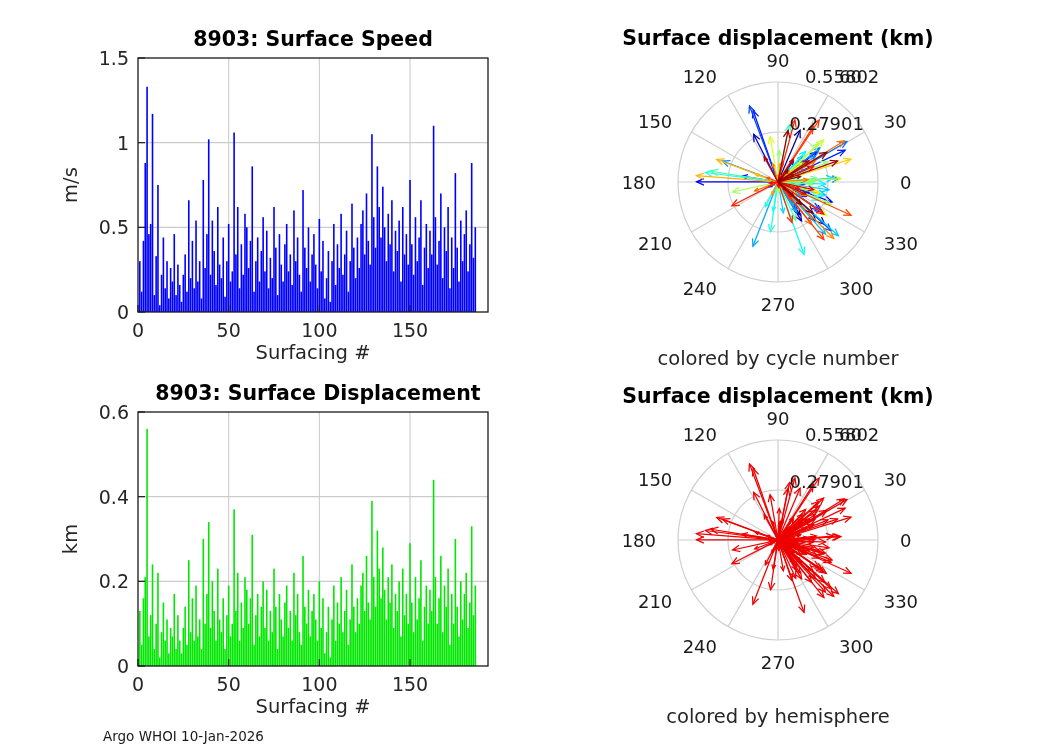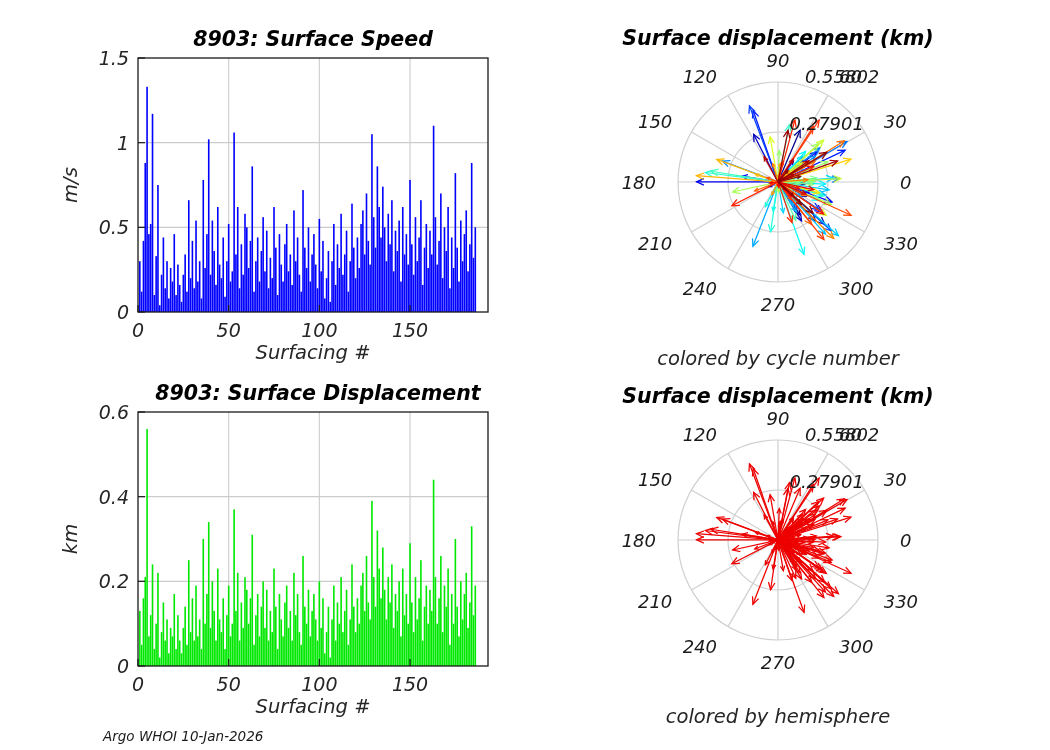--- a/index.html
+++ b/index.html
@@ -1,21 +1,21 @@
 <!DOCTYPE html>
 <html><head>
 <meta charset="utf-8">
 <style>
   html,body{margin:0;padding:0;}
   body{
     width:1050px;height:750px;background:#ffffff;
     font-family:"DejaVu Sans","Liberation Sans",sans-serif;
     overflow:hidden;position:relative;
   }
-  .fig{position:absolute;left:0;top:0;width:1050px;height:750px;font-style:italic;}
+  .fig{position:absolute;left:0;top:0;width:1050px;height:750px;}
   svg{display:block;}
   text{font-family:"DejaVu Sans","Liberation Sans",sans-serif;fill:#1a1a1a;}
   .panel-title{font-size:20.5px;font-weight:bold;fill:#000;text-anchor:middle;}
   .axis-label{font-size:19.5px;fill:#262626;text-anchor:middle;}
   .tick-label{font-size:19px;fill:#262626;}
   .polar-label{font-size:18px;fill:#1a1a1a;}
   .caption{font-size:19.5px;fill:#262626;text-anchor:middle;}
   .footer{font-size:13.5px;fill:#1a1a1a;}
   .axis-line{stroke:#1a1a1a;stroke-width:1.3;fill:none;}
   .gridline{stroke:#cccccc;stroke-width:1.1;}

